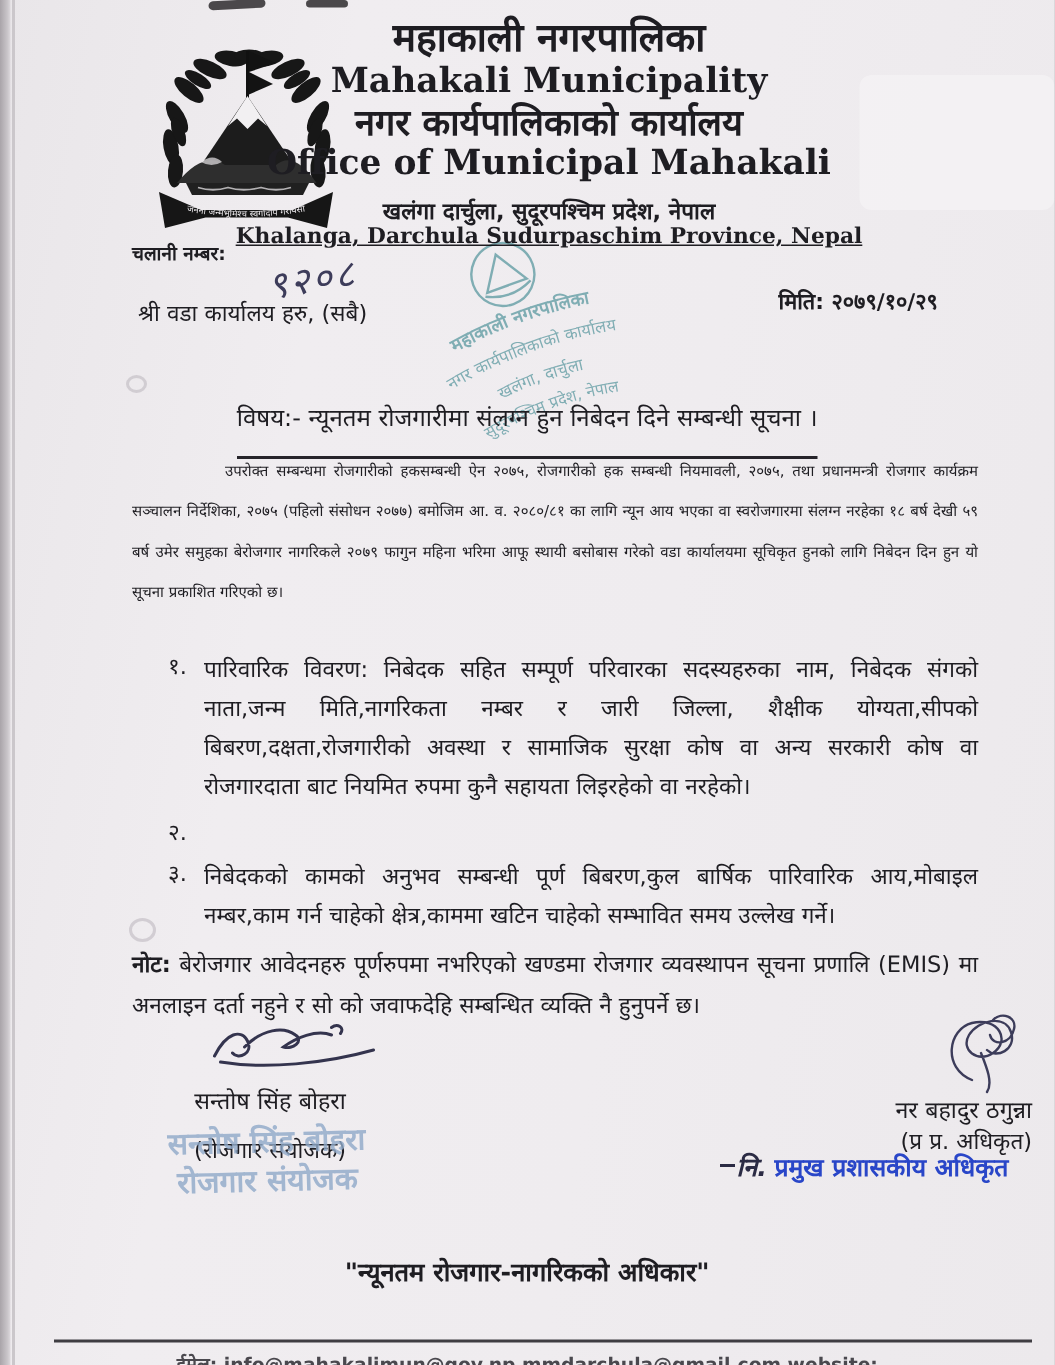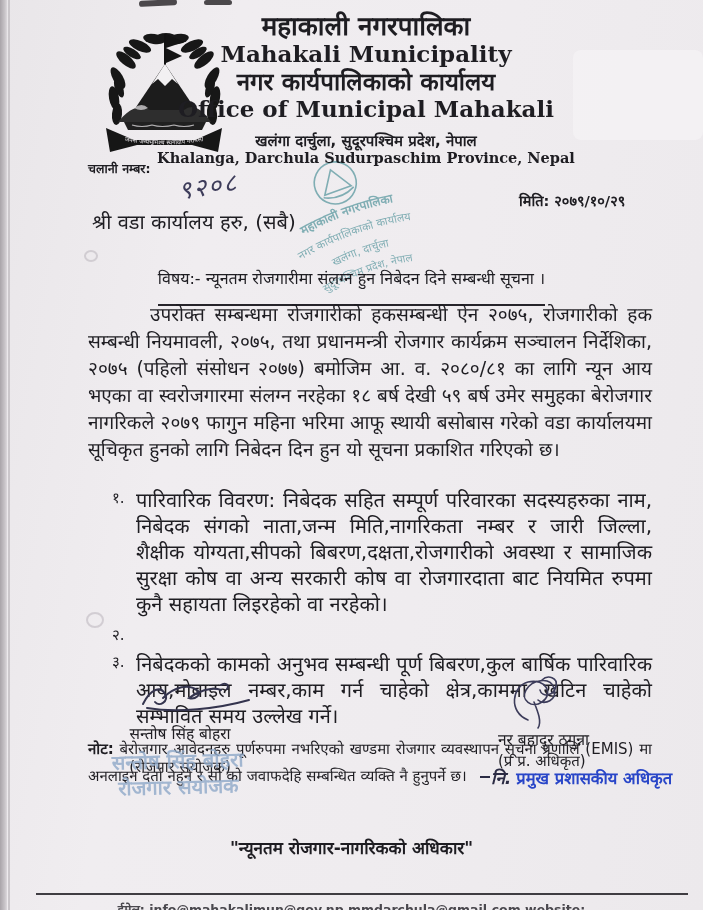--- a/index.html
+++ b/index.html
@@ -17,53 +17,53 @@
   .dot-artifact{position:absolute;width:14px;height:12px;border:2px solid #b9b4bb;border-radius:50%;opacity:.55;}
 
   
   .logo{position:absolute;left:92px;top:26px;width:144px;height:132px;}
   .head-text{position:absolute;left:152px;top:12px;width:428px;text-align:center;line-height:1.12;}
   .t-np{font-size:26px;font-weight:bold;}
   .t-en{font-size:23px;font-weight:bold;font-family:"DejaVu Serif","Liberation Serif",serif;}
   .o-np{font-size:24px;font-weight:bold;margin-top:2px;}
   .o-en{font-size:23px;font-weight:bold;font-family:"DejaVu Serif","Liberation Serif",serif;}
   .a-np{font-size:15px;font-weight:bold;margin-top:12px;}
-  .a-en{font-size:14.5px;font-weight:bold;font-family:"DejaVu Serif","Liberation Serif",serif;}
+  .a-en{font-size:14.5px;font-weight:bold;font-family:"DejaVu Serif","Liberation Serif",serif;text-decoration:underline;}
 
   .meta-left{position:absolute;left:88px;top:157px;font-size:12.5px;font-weight:bold;line-height:23px;}
   .hand{font-style:italic;color:#3d3c5a;}
   .dispatch-hand{position:absolute;left:178px;top:168px;font-size:25px;transform:rotate(-9deg);letter-spacing:2px;}
   .date-line{position:absolute;left:519px;top:190px;font-size:14.5px;font-weight:600;}
-  .addressee{position:absolute;left:92px;top:211px;font-size:20px;line-height:23px;text-align:center;}
+  .addressee{position:absolute;left:92px;top:198px;font-size:15px;line-height:23px;text-align:center;}
 
   
   .stamp-center{position:absolute;left:272px;top:150px;width:160px;height:158px;opacity:.62;mix-blend-mode:multiply;}
 
   .subject{position:absolute;left:0;top:267px;width:703px;text-align:center;}
   .subject span{font-size:16px;font-weight:normal;border-bottom:2px solid #26242a;padding-bottom:16px;text-align:center;}
 
   .content{position:absolute;left:88px;top:301px;width:564px;}
-  .body-par{font-size:19px;line-height:27px;text-align:justify;text-indent:62px;}
+  .body-par{font-size:10px;line-height:27px;text-align:justify;text-indent:62px;}
   .details{margin-top:24px;}
   .details-head{font-size:15px;font-weight:bold;}
   .list{margin-top:6px;padding-left:24px;}
   .li{display:flex;margin-bottom:7px;}
   .li .num{width:24px;flex:0 0 24px;font-size:15px;}
-  .li .txt{font-size:20px;line-height:26px;text-align:justify;}
+  .li .txt{font-size:15px;line-height:26px;text-align:justify;}
   .note{font-size:15px;line-height:27px;text-align:justify;}
   .note .nlabel{font-weight:bold;}
 
   
   .sig-left{position:absolute;left:55px;top:680px;width:250px;text-align:center;}
   .sig-left .scrawl{margin-left:40px;}
   .sig-left .name{font-size:15.5px;margin-top:4px;}
   .sig-left .title{font-size:15px;margin-top:12px;}
   .stamp-faded{position:absolute;left:48px;top:748px;width:260px;text-align:center;
     color:#8fa9c9;font-weight:bold;font-size:20px;line-height:26px;opacity:.8;transform:rotate(-1.5deg);}
-  .sig-right{position:absolute;left:498px;top:672px;width:190px;text-align:left;}
+  .sig-right{position:absolute;left:498px;top:672px;width:190px;text-align:right;}
   .sig-right .name{font-size:15.5px;margin-top:-6px;}
   .sig-right .title{font-size:15px;margin-top:0;}
   .stamp-blue{position:absolute;left:480px;top:766px;width:210px;font-size:16.5px;font-weight:bold;
     color:#2946c8;white-space:nowrap;}
   .hand-prefix{color:#2b2b44;font-weight:bold;font-size:17px;font-style:italic;margin-right:5px;}
   .hand-prefix .dash{display:inline-block;width:10px;height:2px;background:#2b2b44;vertical-align:6px;margin-right:1px;}
 
   .slogan{position:absolute;left:0;top:836px;width:703px;text-align:center;font-size:17px;font-weight:bold;}
   .footer-rule{position:absolute;left:36px;top:893px;width:652px;height:0;border-top:2.5px solid #3f3d42;}
   .footer-contact{position:absolute;left:0;top:901px;width:703px;text-align:center;

